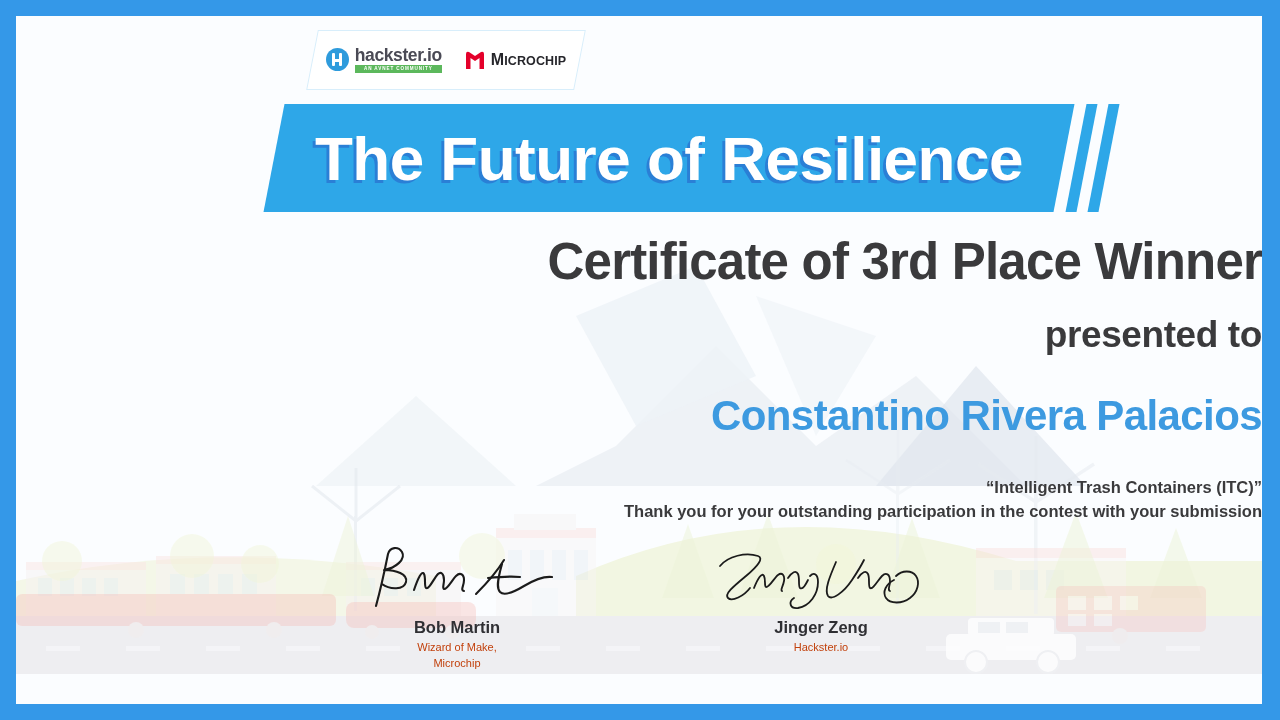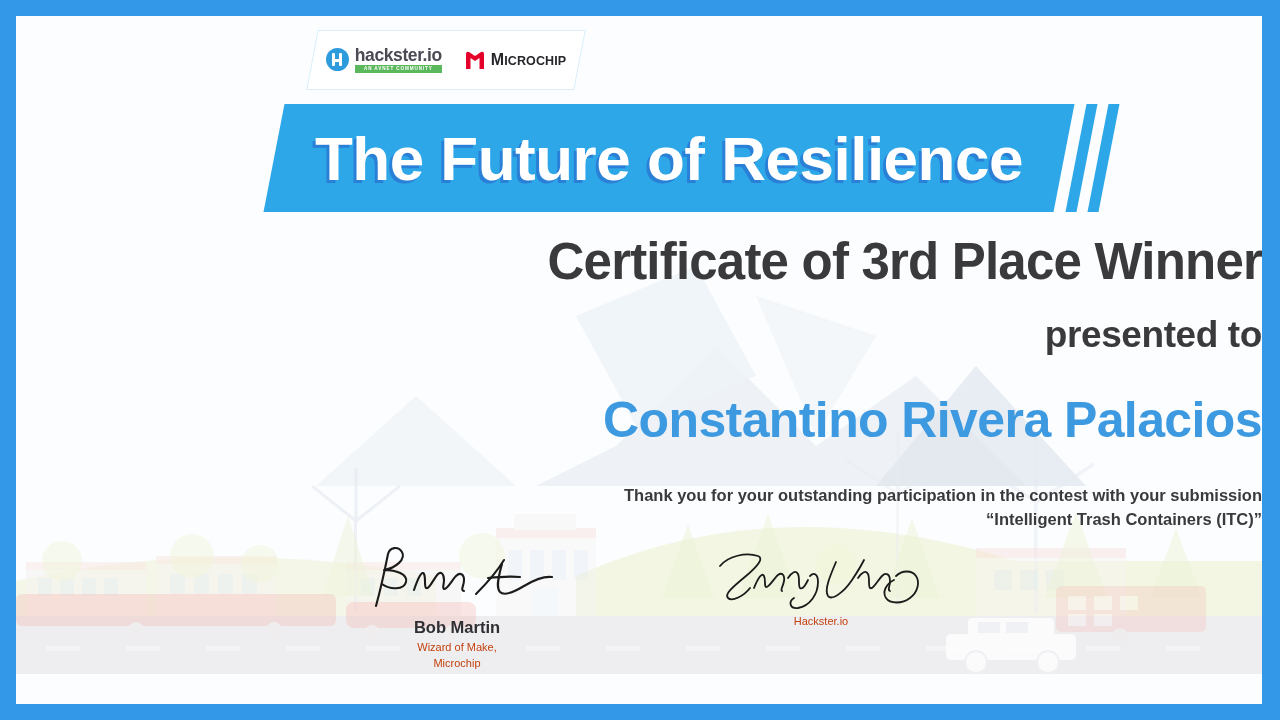--- a/index.html
+++ b/index.html
@@ -113,21 +113,21 @@
     font-size:51px; font-weight:bold; color:#3a3a3c;
     letter-spacing:-0.8px; line-height:1.08;
     margin-top:22px;
   }
   .presented-to {
     font-size:37px; font-weight:bold; color:#3a3a3c;
     letter-spacing:-0.4px; line-height:1.2;
     margin-top:24px;
   }
   .recipient {
-    font-size:50px; font-weight:bold; color:#3d9ae0;
+    font-size:42px; font-weight:bold; color:#3d9ae0;
     letter-spacing:-0.6px; line-height:1.1;
     margin-top:36px;
   }
   .thanks {
     margin-top:36px;
     font-size:16.5px; font-weight:bold; color:#3a3a3c;
     line-height:1.45;
   }
 
   
@@ -324,22 +324,22 @@
       </div>
       <div class="stripe s1"></div>
       <div class="stripe s2"></div>
     </div>
 
     <div class="content">
       <div class="cert-title">Certificate of 3rd Place Winner</div>
       <div class="presented-to">presented to</div>
       <div class="recipient">Constantino Rivera Palacios</div>
       <div class="thanks">
+        <div>“Intelligent Trash Containers (ITC)”</div>
         <div>Thank you for your outstanding participation in the contest with your submission</div>
-        <div>“Intelligent Trash Containers (ITC)”</div>
       </div>
     </div>
 
     <div class="signatures">
 
       <div class="sig-block">
         <div class="sig-mark">
           <svg width="210" height="70" viewBox="0 0 210 70" aria-hidden="true">
             <g fill="none" stroke="#1b1b1b" stroke-width="2.1" stroke-linecap="round" stroke-linejoin="round">
               <path d="M24 62 C30 40 34 20 36 10 C38 3 46 2 50 8 C54 15 44 24 32 26 C44 26 56 30 54 38 C52 46 38 46 30 40"></path>
@@ -362,19 +362,20 @@
               <path d="M14 22 C22 12 40 8 52 12 C58 14 52 22 40 32 C28 42 18 50 22 54 C26 58 38 52 44 44"></path>
               <path d="M48 44 C52 34 56 28 58 32 C60 36 58 42 60 43 C63 44 68 34 72 31 C76 28 79 31 78 37 C77 43 74 46 76 47"></path>
               <path d="M82 34 C86 28 90 26 92 30 C94 34 92 42 94 44 C97 46 100 40 102 36"></path>
               <path d="M104 32 C108 28 112 30 112 38 C112 50 104 62 92 64 C84 65 82 58 88 54"></path>
               <path d="M130 18 C124 32 118 46 122 52 C126 57 138 48 146 36 C152 27 156 20 158 16"></path>
               <path d="M152 34 C156 28 160 26 162 30 C164 34 162 42 164 44 C167 46 172 36 176 32 C180 28 184 30 184 37 C184 43 181 46 184 47"></path>
               <path d="M190 32 C196 26 206 26 210 32 C214 38 212 48 204 54 C196 60 184 60 180 54 C176 48 180 40 188 36"></path>
             </g>
           </svg>
         </div>
+        <div class="sig-name">Jinger Zeng</div>
         <div class="sig-role">Hackster.io</div>
       </div>
 
     </div>
 
   </div>
 </div>
 
 </body></html>

